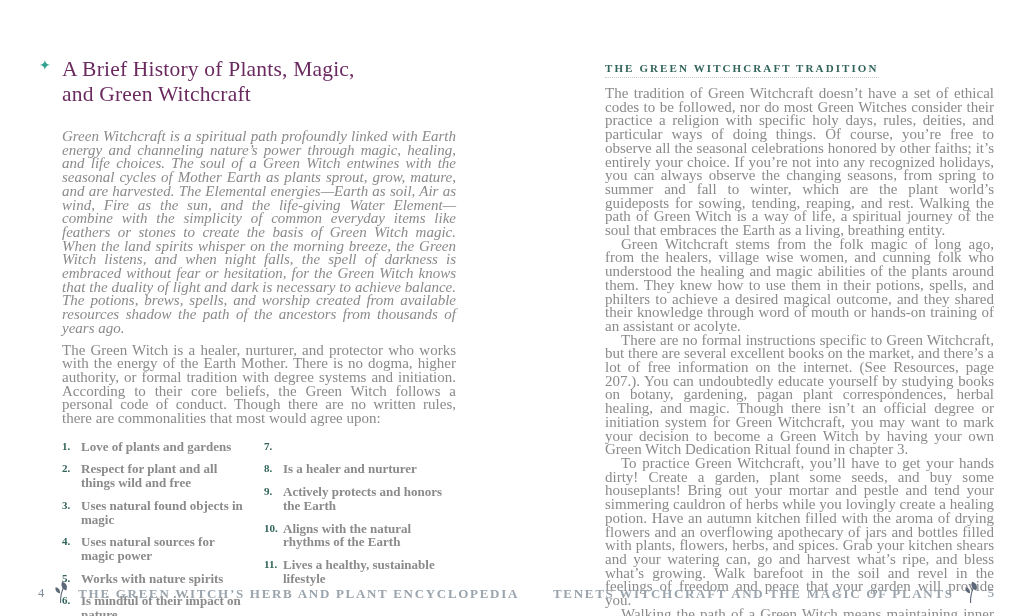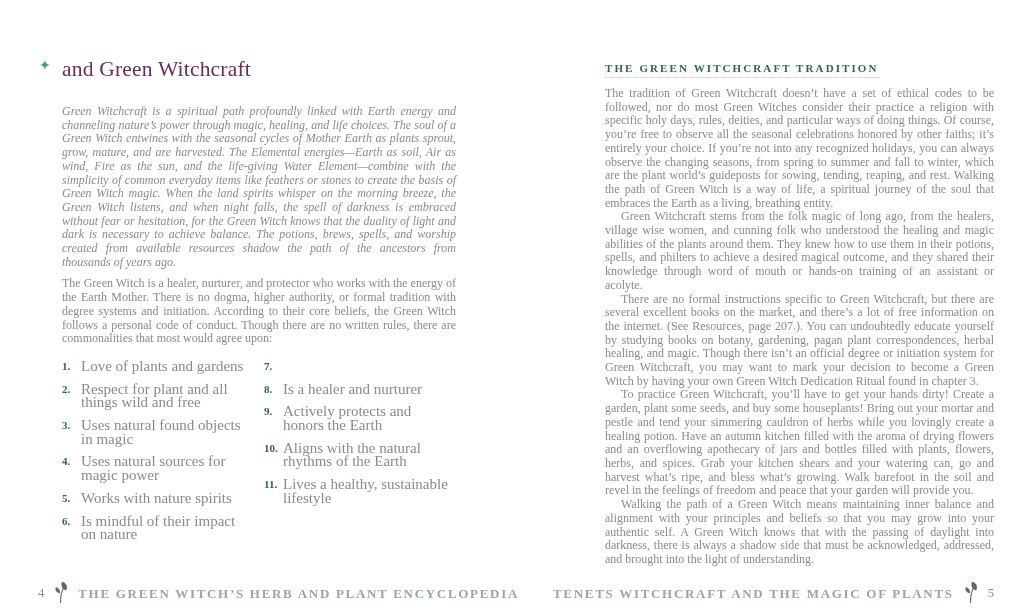--- a/index.html
+++ b/index.html
@@ -25,21 +25,21 @@
   .sparkle {
     position: absolute; left: -23px; top: 2px;
     font-size: 14px; line-height: 14px;
     color: var(--accent_sparkle, #2fa18d);
   }
   .title-line { display: block; }
 
   
   .body-par {
     margin: 0; color: var(--body, #8a8a8a);
-    font-size: 12px; line-height: 13.7px;
+    font-size: 15px; line-height: 13.7px;
     text-align: justify;
   }
   .intro-par { margin-top: 23px; font-style: italic; }
   .indent { text-indent: 16px; }
 
   
   .subheading {
     display: inline-block;
     margin: 17px 0 0 0;
     font-size: 11px; font-weight: 700;
@@ -56,21 +56,21 @@
   .tenets-col.c1 { width: 188px; }
   .tenets-col.c2 { width: 186px; }
   .tenet { display: flex; margin-bottom: 9px; }
   .tenet .num {
     flex: none; width: 19px;
     font-weight: 700; color: var(--list_number, #31645a);
     font-size: 11px; line-height: 13.7px;
   }
   .tenet .txt {
     flex: 1; color: var(--body, #8a8a8a);
-    font-size: 15px; line-height: 13.7px;
+    font-size: 13px; line-height: 13.7px; font-weight: bold;
   }
 
   
   .page-right .subheading { margin-top: 62px; }
   .page-right .body-par { margin-top: 0; }
   .page-right .first-par { margin-top: 9px; }
 
   
   .footer {
     position: absolute; top: 581px;
@@ -94,20 +94,21 @@
 </style>
 </head>
 <body>
 
 <div class="spread">
 
   <section class="page-left">
 
     <h1 class="chapter-title">
       <span class="sparkle">✦</span>
+      <span class="title-line">A Brief History of Plants, Magic,</span>
       <span class="title-line">and Green Witchcraft</span>
     </h1>
 
     <p class="body-par intro-par">Green Witchcraft is a spiritual path profoundly linked with Earth energy and channeling nature’s power through magic, healing, and life choices. The soul of a Green Witch entwines with the seasonal cycles of Mother Earth as plants sprout, grow, mature, and are harvested. The Elemental energies—Earth as soil, Air as wind, Fire as the sun, and the life-giving Water Element—combine with the simplicity of common everyday items like feathers or stones to create the basis of Green Witch magic. When the land spirits whisper on the morning breeze, the Green Witch listens, and when night falls, the spell of darkness is embraced without fear or hesitation, for the Green Witch knows that the duality of light and dark is necessary to achieve balance. The potions, brews, spells, and worship created from available resources shadow the path of the ancestors from thousands of years ago.</p>
 
 
     <p class="body-par after-heading">The Green Witch is a healer, nurturer, and protector who works with the energy of the Earth Mother. There is no dogma, higher authority, or formal tradition with degree systems and initiation. According to their core beliefs, the Green Witch follows a personal code of conduct. Though there are no written rules, there are commonalities that most would agree upon:</p>
 
     <div class="tenets-list">
       <div class="tenets-col c1">

